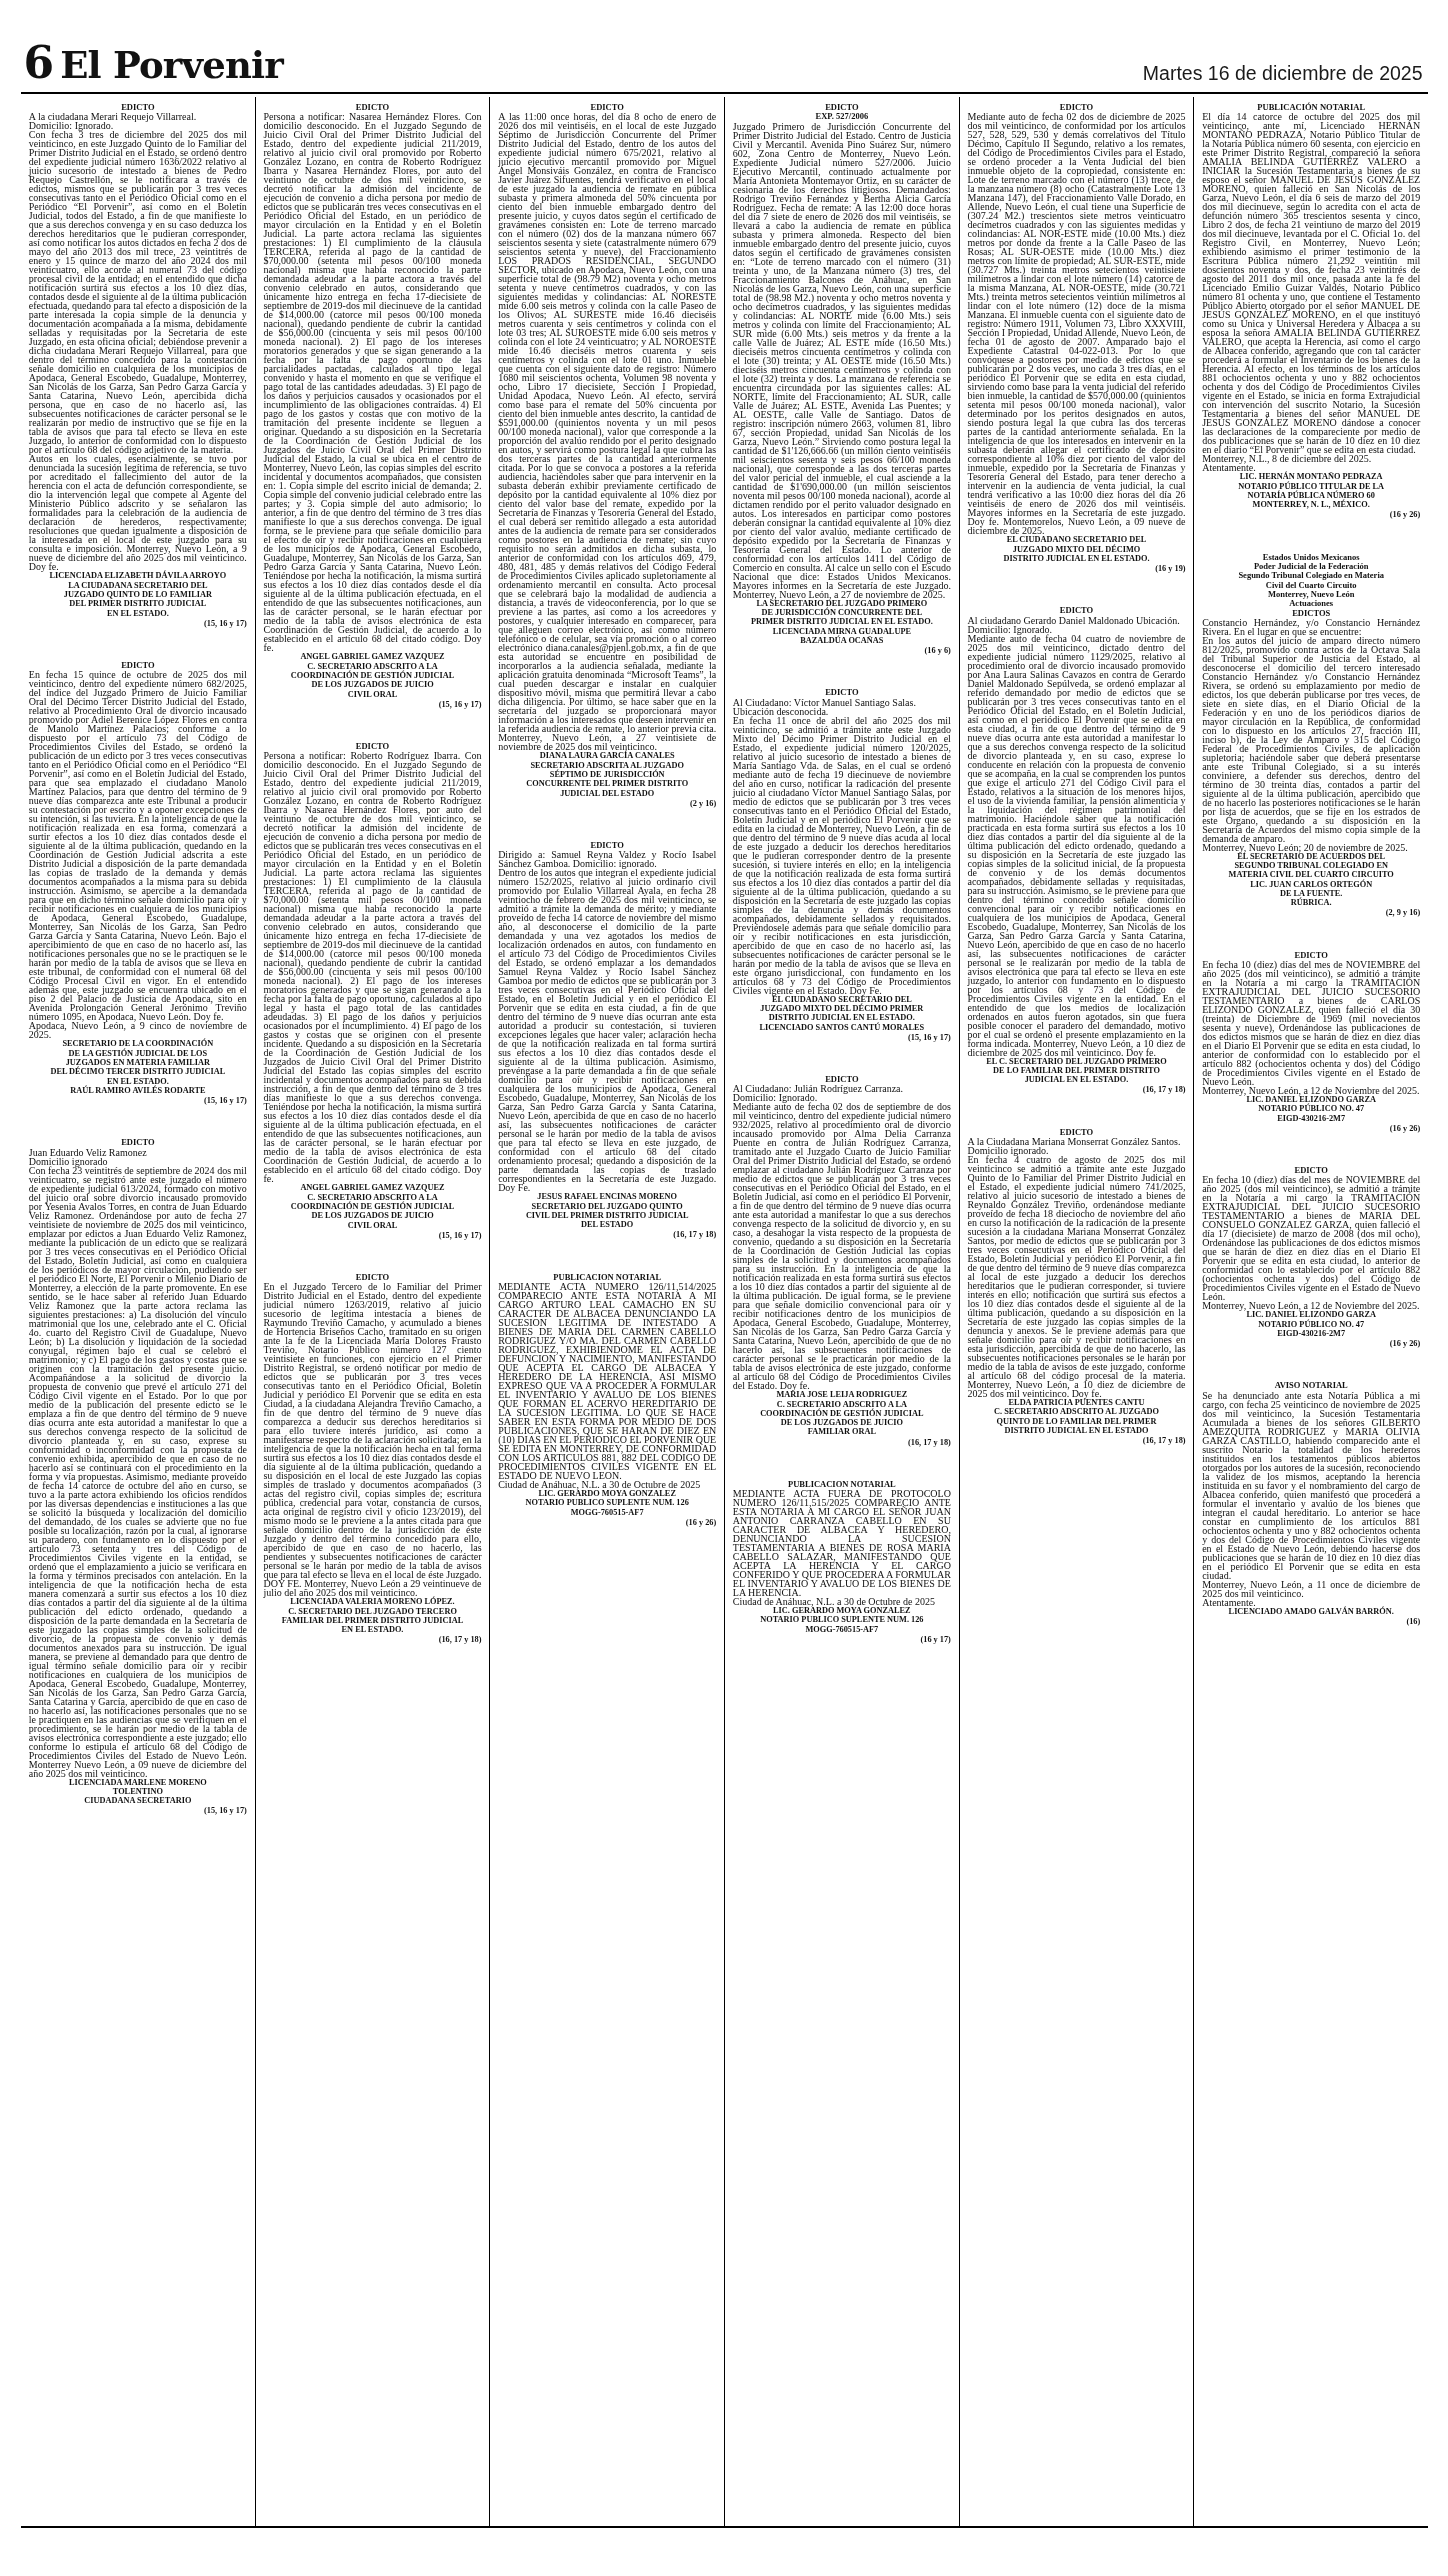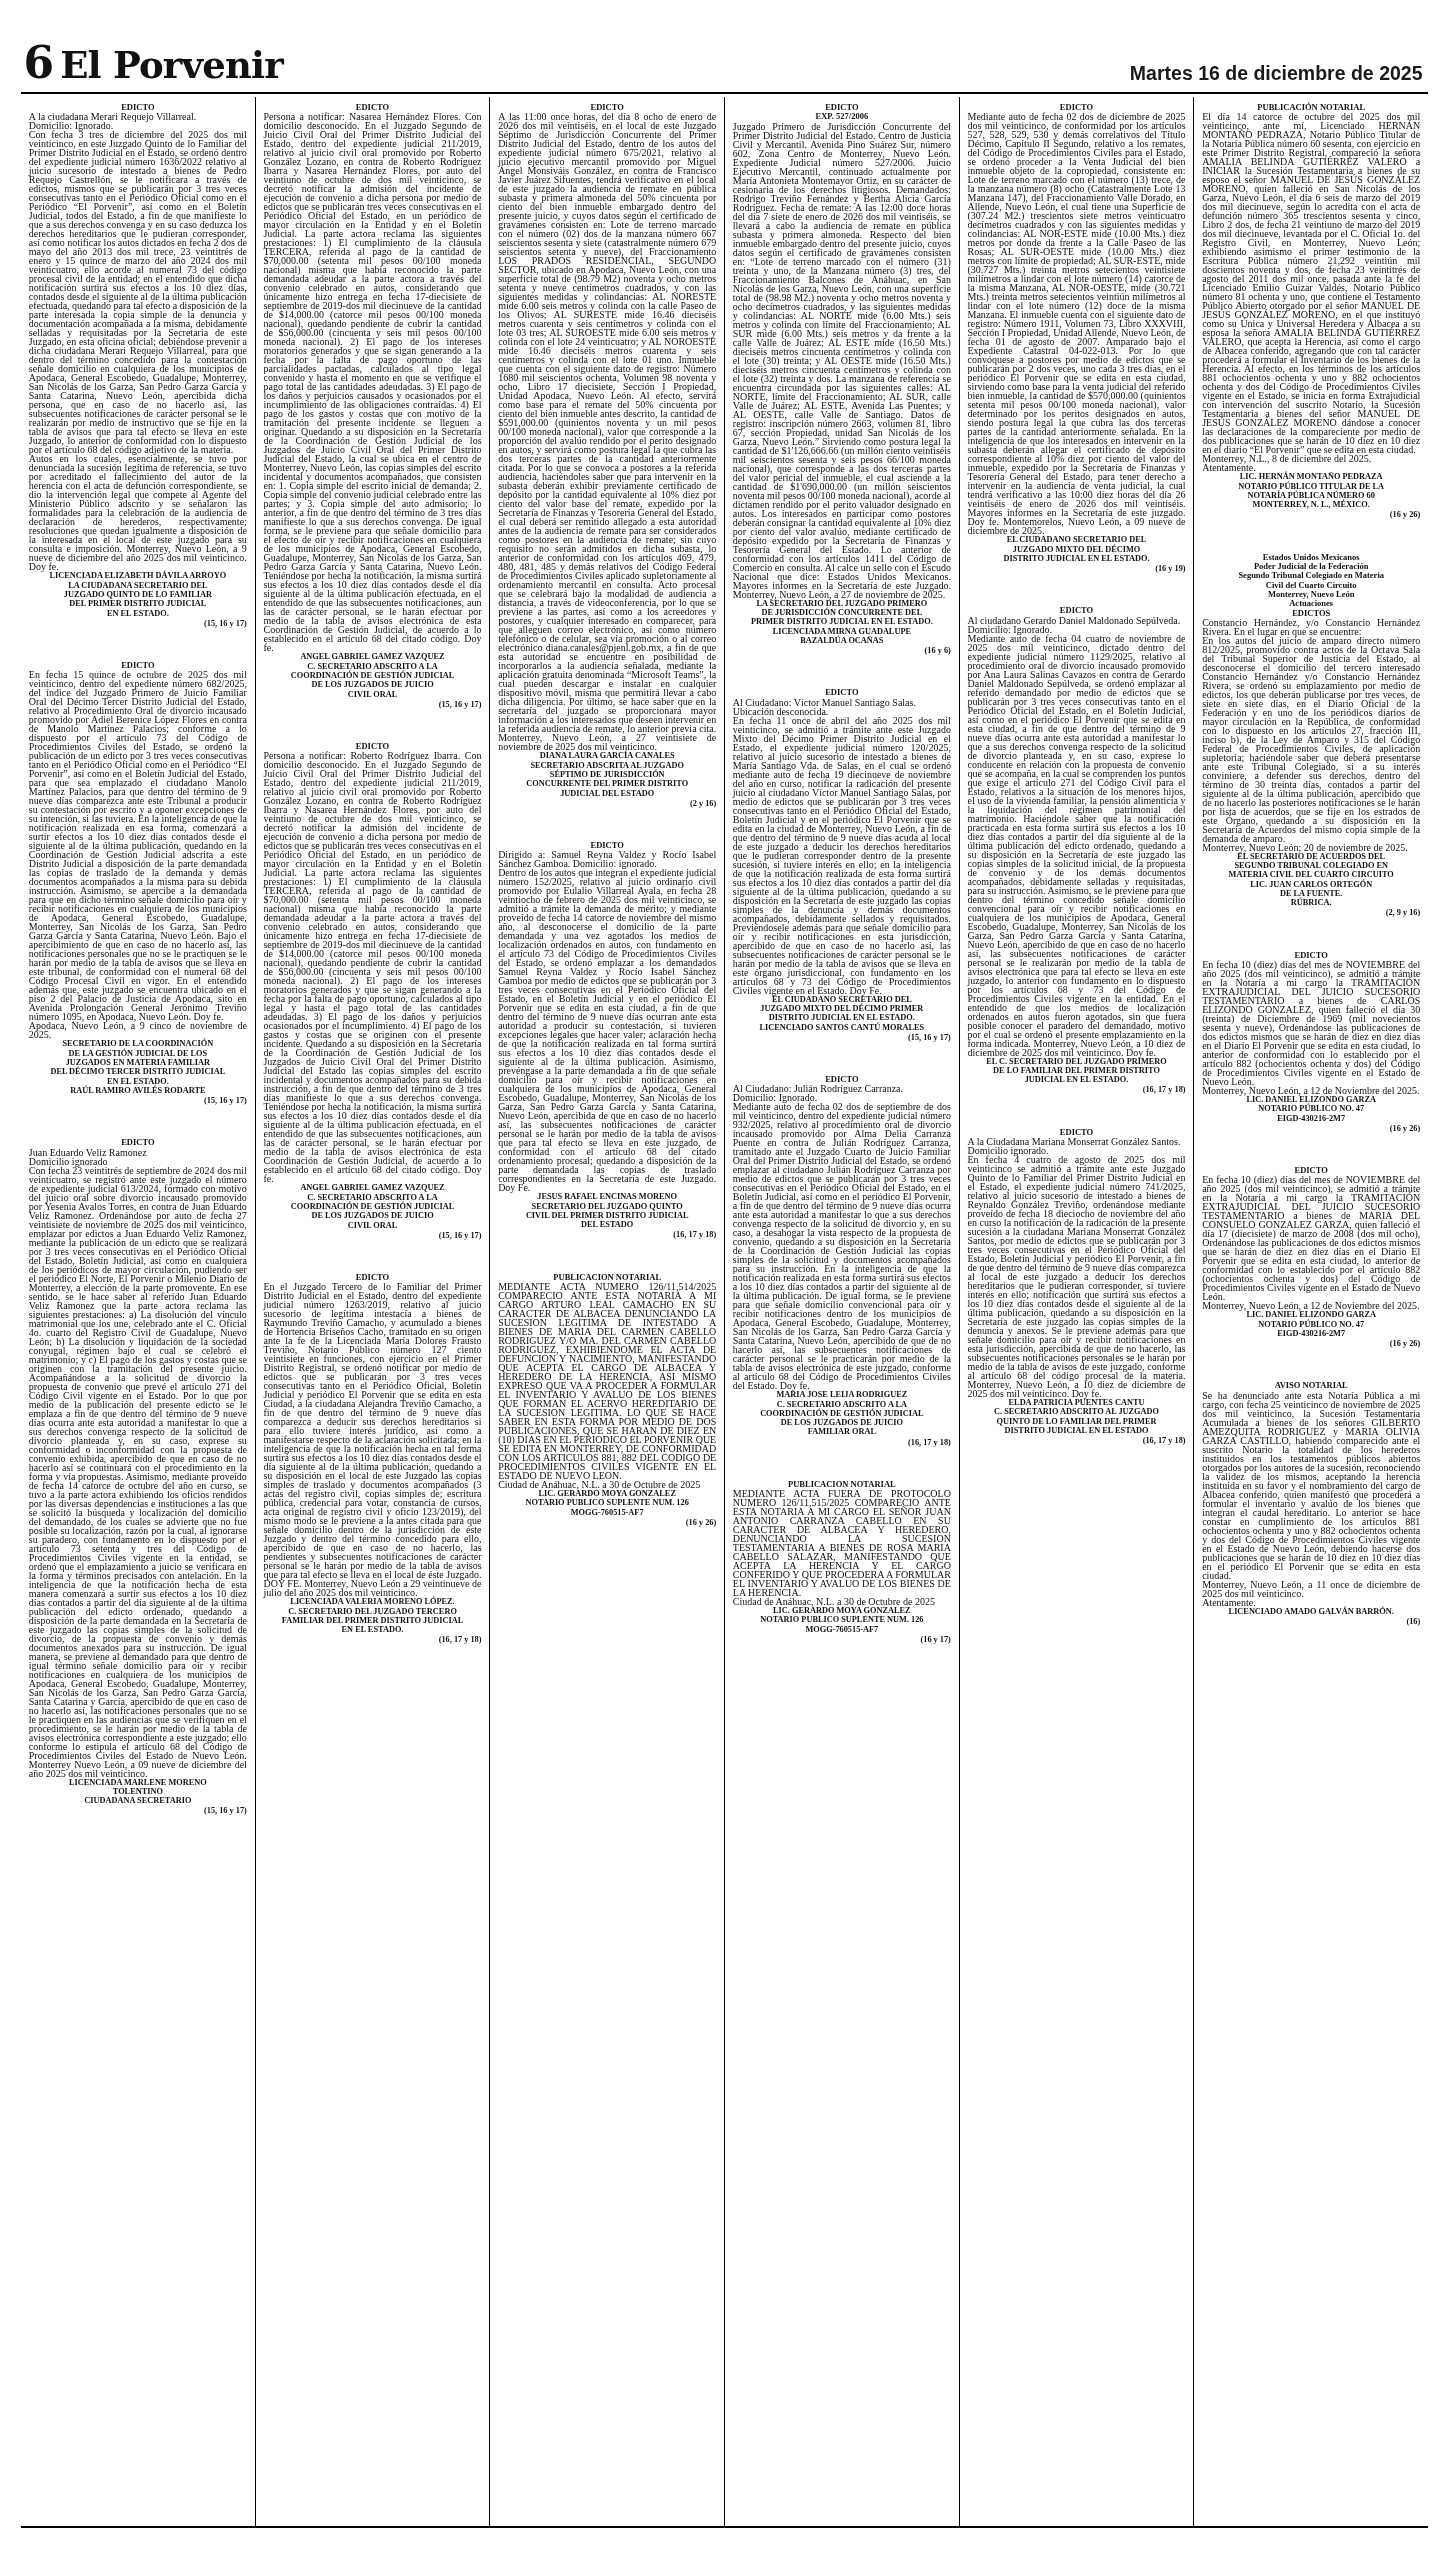--- a/index.html
+++ b/index.html
@@ -3,21 +3,21 @@
 <meta charset="utf-8">
 <style>
   html,body{margin:0;padding:0;background:#e8e8e8;}
   .page{position:relative;width:1449px;height:2576px;background:#ffffff;color:#111;
         font-family:"Liberation Sans",sans-serif;overflow:hidden;}
   .masthead{position:absolute;top:23.4px;left:23.4px;right:23.4px;height:65px;}
   .mast-left{position:absolute;left:0;bottom:0;display:flex;align-items:baseline;gap:7.8px;
              font-family:"DejaVu Serif",serif;font-weight:bold;color:#121212;}
   .page-num{font-size:44px;letter-spacing:-1.6px;}
   .paper-name{font-size:37px;letter-spacing:-0.8px;}
-  .mast-date{position:absolute;right:3.1px;bottom:3.1px;font-size:19.5px;font-weight:bold;color:#1a1a1a;}
+  .mast-date{position:absolute;right:3.1px;bottom:3.1px;font-size:19.5px;font-weight:normal;color:#1a1a1a;}
   .mast-rule{position:absolute;top:92px;left:21px;right:21px;height:2.3px;background:#000;}
   .bottom-rule{position:absolute;top:2526px;left:21px;right:21px;height:1.6px;background:#000;}
   .columns{position:absolute;top:97px;left:21px;right:21px;height:2430px;display:flex;overflow:hidden;}
   .col{flex:1 1 0;padding:6.2px 7.8px 0 7.8px;overflow:hidden;font-family:Liberation Serif, serif;}
   .col + .col{border-left:1.6px solid #000;}
   .notice{margin:0 0 33px 0;}
   .nh{font-weight:bold;text-align:center;font-size:8.5px;line-height:9.3px;}
   .np{margin:0;font-size:10px;line-height:9px;text-align:justify;}
   .sig{font-weight:bold;text-align:center;font-size:8.3px;line-height:9.3px;}
   .pub{font-weight:bold;text-align:right;font-size:8.3px;line-height:9.3px;margin-top:0.8px;}
@@ -183,21 +183,21 @@
         <article class="notice">
           <div class="nh">EDICTO</div>
           <p class="np">Mediante auto de fecha 02 dos de diciembre de 2025 dos mil veinticinco, de conformidad por los artículos 527, 528, 529, 530 y demás correlativos del Título Décimo, Capítulo II Segundo, relativo a los remates, del Código de Procedimientos Civiles para el Estado, se ordenó proceder a la Venta Judicial del bien inmueble objeto de la copropiedad, consistente en: Lote de terreno marcado con el número (13) trece, de la manzana número (8) ocho (Catastralmente Lote 13 Manzana 147), del Fraccionamiento Valle Dorado, en Allende, Nuevo León, el cual tiene una Superficie de (307.24 M2.) trescientos siete metros veinticuatro decímetros cuadrados y con las siguientes medidas y colindancias: AL NOR-ESTE mide (10.00 Mts.) diez metros por donde da frente a la Calle Paseo de las Rosas; AL SUR-OESTE mide (10.00 Mts.) diez metros con límite de propiedad; AL SUR-ESTE, mide (30.727 Mts.) treinta metros setecientos veintisiete milímetros a lindar con el lote número (14) catorce de la misma Manzana, AL NOR-OESTE, mide (30.721 Mts.) treinta metros setecientos veintiún milímetros al lindar con el lote número (12) doce de la misma Manzana. El inmueble cuenta con el siguiente dato de registro: Número 1911, Volumen 73, Libro XXXVIII, Sección I Propiedad, Unidad Allende, Nuevo León, de fecha 01 de agosto de 2007. Amparado bajo el Expediente Catastral 04-022-013. Por lo que convóquese a postores por medio de edictos que se publicarán por 2 dos veces, uno cada 3 tres días, en el periódico El Porvenir que se edita en esta ciudad, sirviendo como base para la venta judicial del referido bien inmueble, la cantidad de $570,000.00 (quinientos setenta mil pesos 00/100 moneda nacional), valor determinado por los peritos designados en autos, siendo postura legal la que cubra las dos terceras partes de la cantidad anteriormente señalada. En la inteligencia de que los interesados en intervenir en la subasta deberán allegar el certificado de depósito correspondiente al 10% diez por ciento del valor del inmueble, expedido por la Secretaría de Finanzas y Tesorería General del Estado, para tener derecho a intervenir en la audiencia de venta judicial, la cual tendrá verificativo a las 10:00 diez horas del día 26 veintiséis de enero de 2026 dos mil veintiséis. Mayores informes en la Secretaría de este juzgado. Doy fe. Montemorelos, Nuevo León, a 09 nueve de diciembre de 2025.</p>
           <div class="sig">EL CIUDADANO SECRETARIO DEL</div>
           <div class="sig">JUZGADO MIXTO DEL DÉCIMO</div>
           <div class="sig">DISTRITO JUDICIAL EN EL ESTADO.</div>
           <div class="pub">(16 y 19)</div>
         </article>
         <article class="notice">
           <div class="nh">EDICTO</div>
-          <p class="np">Al ciudadano Gerardo Daniel Maldonado Sepúlveda.</p>
+          <p class="np">Al ciudadano Gerardo Daniel Maldonado Ubicación.</p>
           <p class="np">Domicilio: Ignorado.</p>
           <p class="np">Mediante auto de fecha 04 cuatro de noviembre de 2025 dos mil veinticinco, dictado dentro del expediente judicial número 1129/2025, relativo al procedimiento oral de divorcio incausado promovido por Ana Laura Salinas Cavazos en contra de Gerardo Daniel Maldonado Sepúlveda, se ordenó emplazar al referido demandado por medio de edictos que se publicarán por 3 tres veces consecutivas tanto en el Periódico Oficial del Estado, en el Boletín Judicial, así como en el periódico El Porvenir que se edita en esta ciudad, a fin de que dentro del término de 9 nueve días ocurra ante esta autoridad a manifestar lo que a sus derechos convenga respecto de la solicitud de divorcio planteada y, en su caso, exprese lo conducente en relación con la propuesta de convenio que se acompaña, en la cual se comprenden los puntos que exige el artículo 271 del Código Civil para el Estado, relativos a la situación de los menores hijos, el uso de la vivienda familiar, la pensión alimenticia y la liquidación del régimen patrimonial del matrimonio. Haciéndole saber que la notificación practicada en esta forma surtirá sus efectos a los 10 diez días contados a partir del día siguiente al de la última publicación del edicto ordenado, quedando a su disposición en la Secretaría de este juzgado las copias simples de la solicitud inicial, de la propuesta de convenio y de los demás documentos acompañados, debidamente selladas y requisitadas, para su instrucción. Asimismo, se le previene para que dentro del término concedido señale domicilio convencional para oír y recibir notificaciones en cualquiera de los municipios de Apodaca, General Escobedo, Guadalupe, Monterrey, San Nicolás de los Garza, San Pedro Garza García y Santa Catarina, Nuevo León, apercibido de que en caso de no hacerlo así, las subsecuentes notificaciones de carácter personal se le realizarán por medio de la tabla de avisos electrónica que para tal efecto se lleva en este juzgado, lo anterior con fundamento en lo dispuesto por los artículos 68 y 73 del Código de Procedimientos Civiles vigente en la entidad. En el entendido de que los medios de localización ordenados en autos fueron agotados, sin que fuera posible conocer el paradero del demandado, motivo por el cual se ordenó el presente emplazamiento en la forma indicada. Monterrey, Nuevo León, a 10 diez de diciembre de 2025 dos mil veinticinco. Doy fe.</p>
           <div class="sig">EL C. SECRETARIO DEL JUZGADO PRIMERO</div>
           <div class="sig">DE LO FAMILIAR DEL PRIMER DISTRITO</div>
           <div class="sig">JUDICIAL EN EL ESTADO.</div>
           <div class="pub">(16, 17 y 18)</div>
         </article>
         <article class="notice">
           <div class="nh">EDICTO</div>
           <p class="np">A la Ciudadana Mariana Monserrat González Santos.</p>

